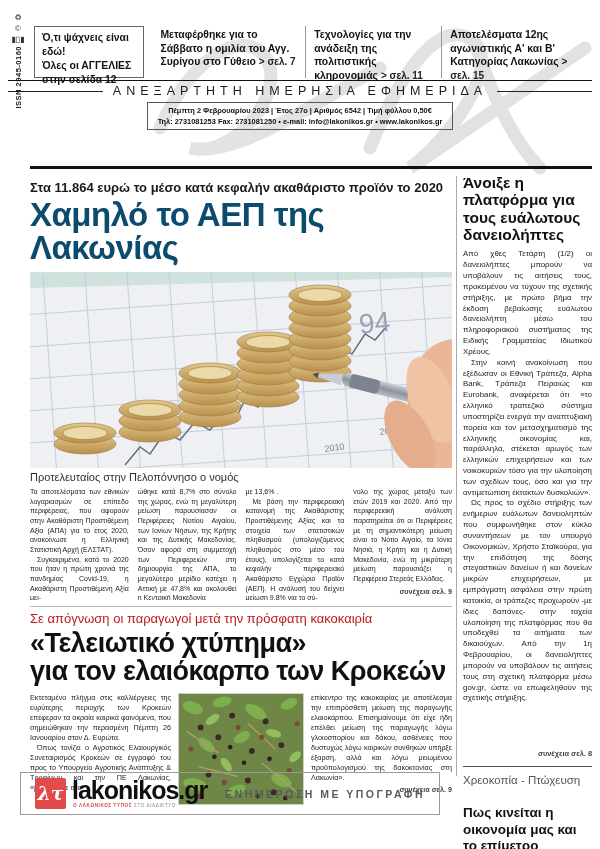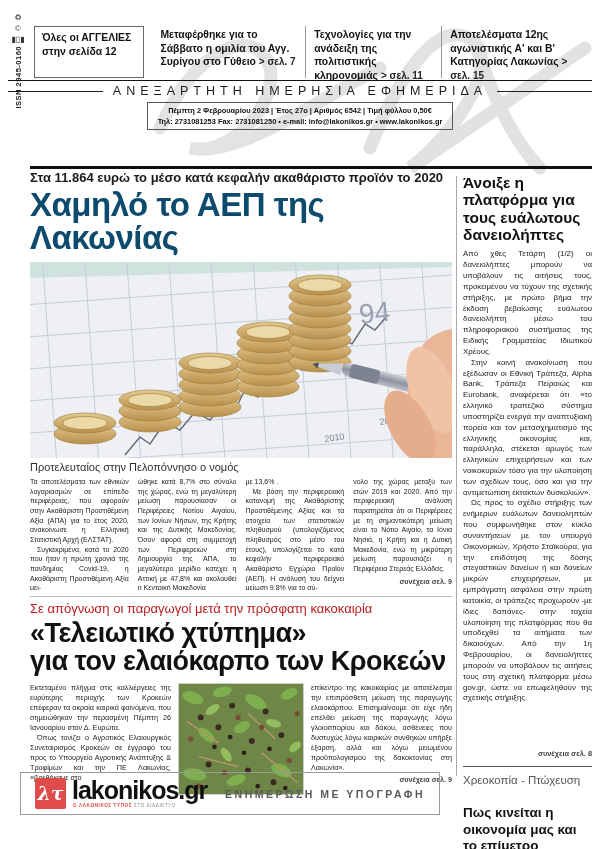--- a/index.html
+++ b/index.html
@@ -31,21 +31,21 @@
   
   .masthead { position:absolute; left:8px; top:80px; width:584px; z-index:1; border-top:1.5px solid #111; padding-top:1px; text-align:center; }
   .mast-title { font-family:"Liberation Serif", serif; font-weight:bold; font-size:50px; line-height:.95; letter-spacing:3px; color:#131313; white-space:nowrap; }
   .subtitle-row { display:flex; align-items:center; gap:10px; margin-top:2px; }
   .subtitle-row .ln { flex:1; border-top:1px solid #222; }
   .mast-sub { font-size:12.5px; letter-spacing:5px; color:#1d1d1d; white-space:nowrap; }
   .dateline { display:inline-block; border:1px solid #555; margin-top:4px; padding:2px 10px; font-size:7.4px; font-weight:bold; color:#111; line-height:1.5; }
   .thickbar { position:absolute; left:30px; top:166px; width:562px; height:3px; background:#111; z-index:1; }
 
   
-  .main { position:absolute; left:30px; top:170px; width:422px; z-index:1; }
+  .main { position:absolute; left:30px; top:180px; width:422px; z-index:1; }
   .kicker1 { font-size:13px; font-weight:bold; color:#1a1a1a; }
   .headline1 { font-size:33px; font-weight:bold; letter-spacing:-.5px; line-height:1; margin:3px 0 8px 0; color:#0c4a6e; }
   .photo1 { width:422px; height:196px; display:block; }
   .caption { font-size:11px; color:#2e2e2e; margin:3px 0 4px 0; }
   .cols { display:flex; gap:9px; height:113px; overflow:hidden; }
   .col { flex:1; font-size:7px; line-height:1.38; text-align:justify; color:#222; }
   .col p + p { margin-top:0; text-indent:7px; }
   .more { text-align:right; font-size:7.2px; font-weight:bold; color:#444; margin-top:3px; }
 
   .art2 { border-top:1px solid #bbb; margin-top:6px; padding-top:4px; }
@@ -96,20 +96,21 @@
     <div class="issn-inner">
       <div class="issn-icons">♻</div>
       <div class="issn-icons">©</div>
       <div class="issn-icons">▮▯▮</div>
       <div class="issn-text">ISSN 2945-0160</div>
     </div>
   </div>
 
   <div class="topbar">
     <div class="teaser teaser-box">
+      <div>Ό,τι ψάχνεις είναι εδώ!</div>
       <div>Όλες οι ΑΓΓΕΛΙΕΣ</div>
       <div>στην σελίδα 12</div>
     </div>
     <div class="teaser t2 tsp">
       <span>Μεταφέρθηκε για το Σάββατο η ομιλία του Αγγ. Συρίγου στο Γύθειο</span>
       <span class="pg">&gt; σελ. 7</span>
     </div>
     <div class="teaser t3">
       <span>Τεχνολογίες για την ανάδειξη της πολιτιστικής κληρονομιάς</span>
       <span class="pg">&gt; σελ. 11</span>

